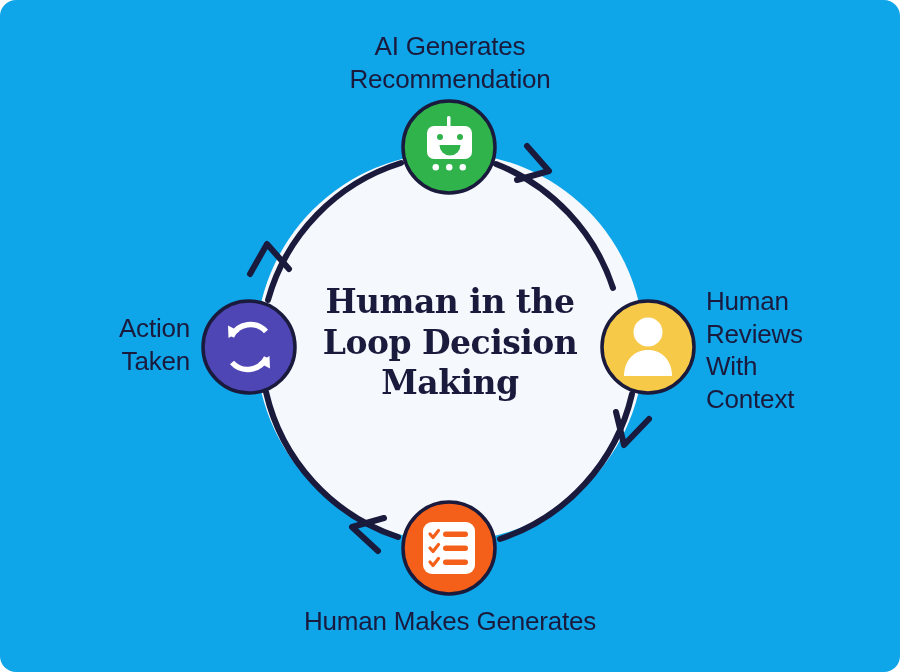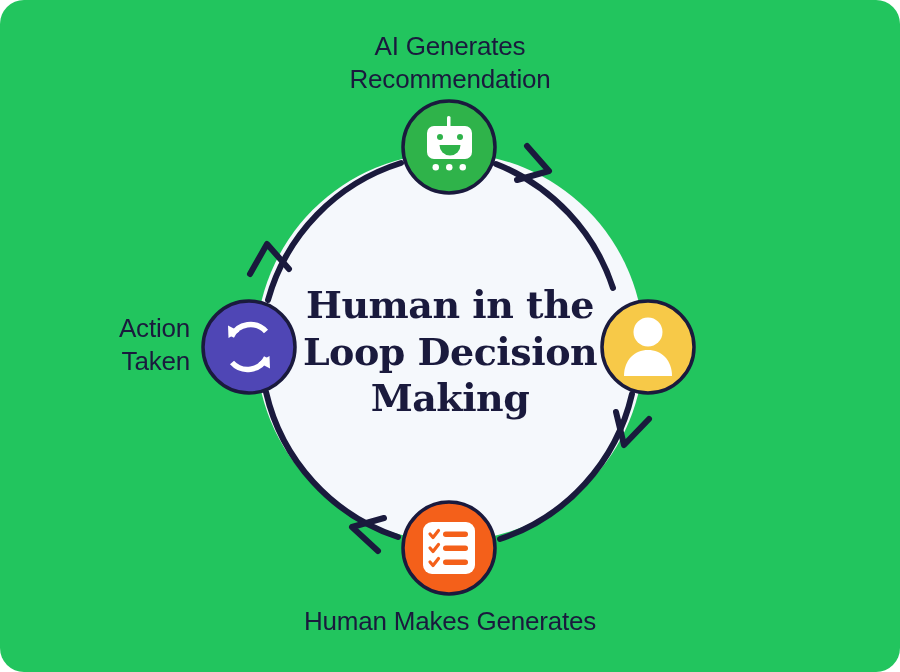--- a/index.html
+++ b/index.html
@@ -10,22 +10,22 @@
   body {
     width: 900px;
     height: 672px;
     overflow: hidden;
     font-family: "Liberation Sans", sans-serif;
   }
   #canvas {
     position: relative;
     width: 900px;
     height: 672px;
-    background: #22c55e;
-    border-radius: 24px;
+    background: #0ea5e9;
+    border-radius: 16px;
     overflow: hidden;
   }
   #diagram-svg {
     position: absolute;
     left: 0;
     top: 0;
     width: 900px;
     height: 672px;
     display: block;
   }
@@ -64,21 +64,21 @@
     text-align: right;
   }
   #center-title {
     position: absolute;
     left: 300px;
     top: 282px;
     width: 300px;
     text-align: center;
     color: #1a1a3d;
     font-family: "DejaVu Serif", "Liberation Serif", serif;
-    font-size: 38px;
+    font-size: 33px;
     font-weight: 700;
     line-height: 1.23;
     letter-spacing: -0.5px;
     white-space: pre-line;
   }
 </style>
 </head>
 <body>
 
 <div id="canvas">
@@ -158,20 +158,24 @@
           <path d="M 270 368.5 L 258.5 362.5 L 269.5 356 Z"></path>
         </g>
       </g>
     </g>
 
   </svg>
 
   <div class="node-label" id="label-top">AI Generates
 Recommendation</div>
 
+  <div class="node-label" id="label-right">Human
+Reviews
+With
+Context</div>
 
   <div class="node-label" id="label-bottom">Human Makes Generates</div>
 
   <div class="node-label" id="label-left">Action
 Taken</div>
 
   <div id="center-title">Human in the
 Loop Decision
 Making</div>
 

